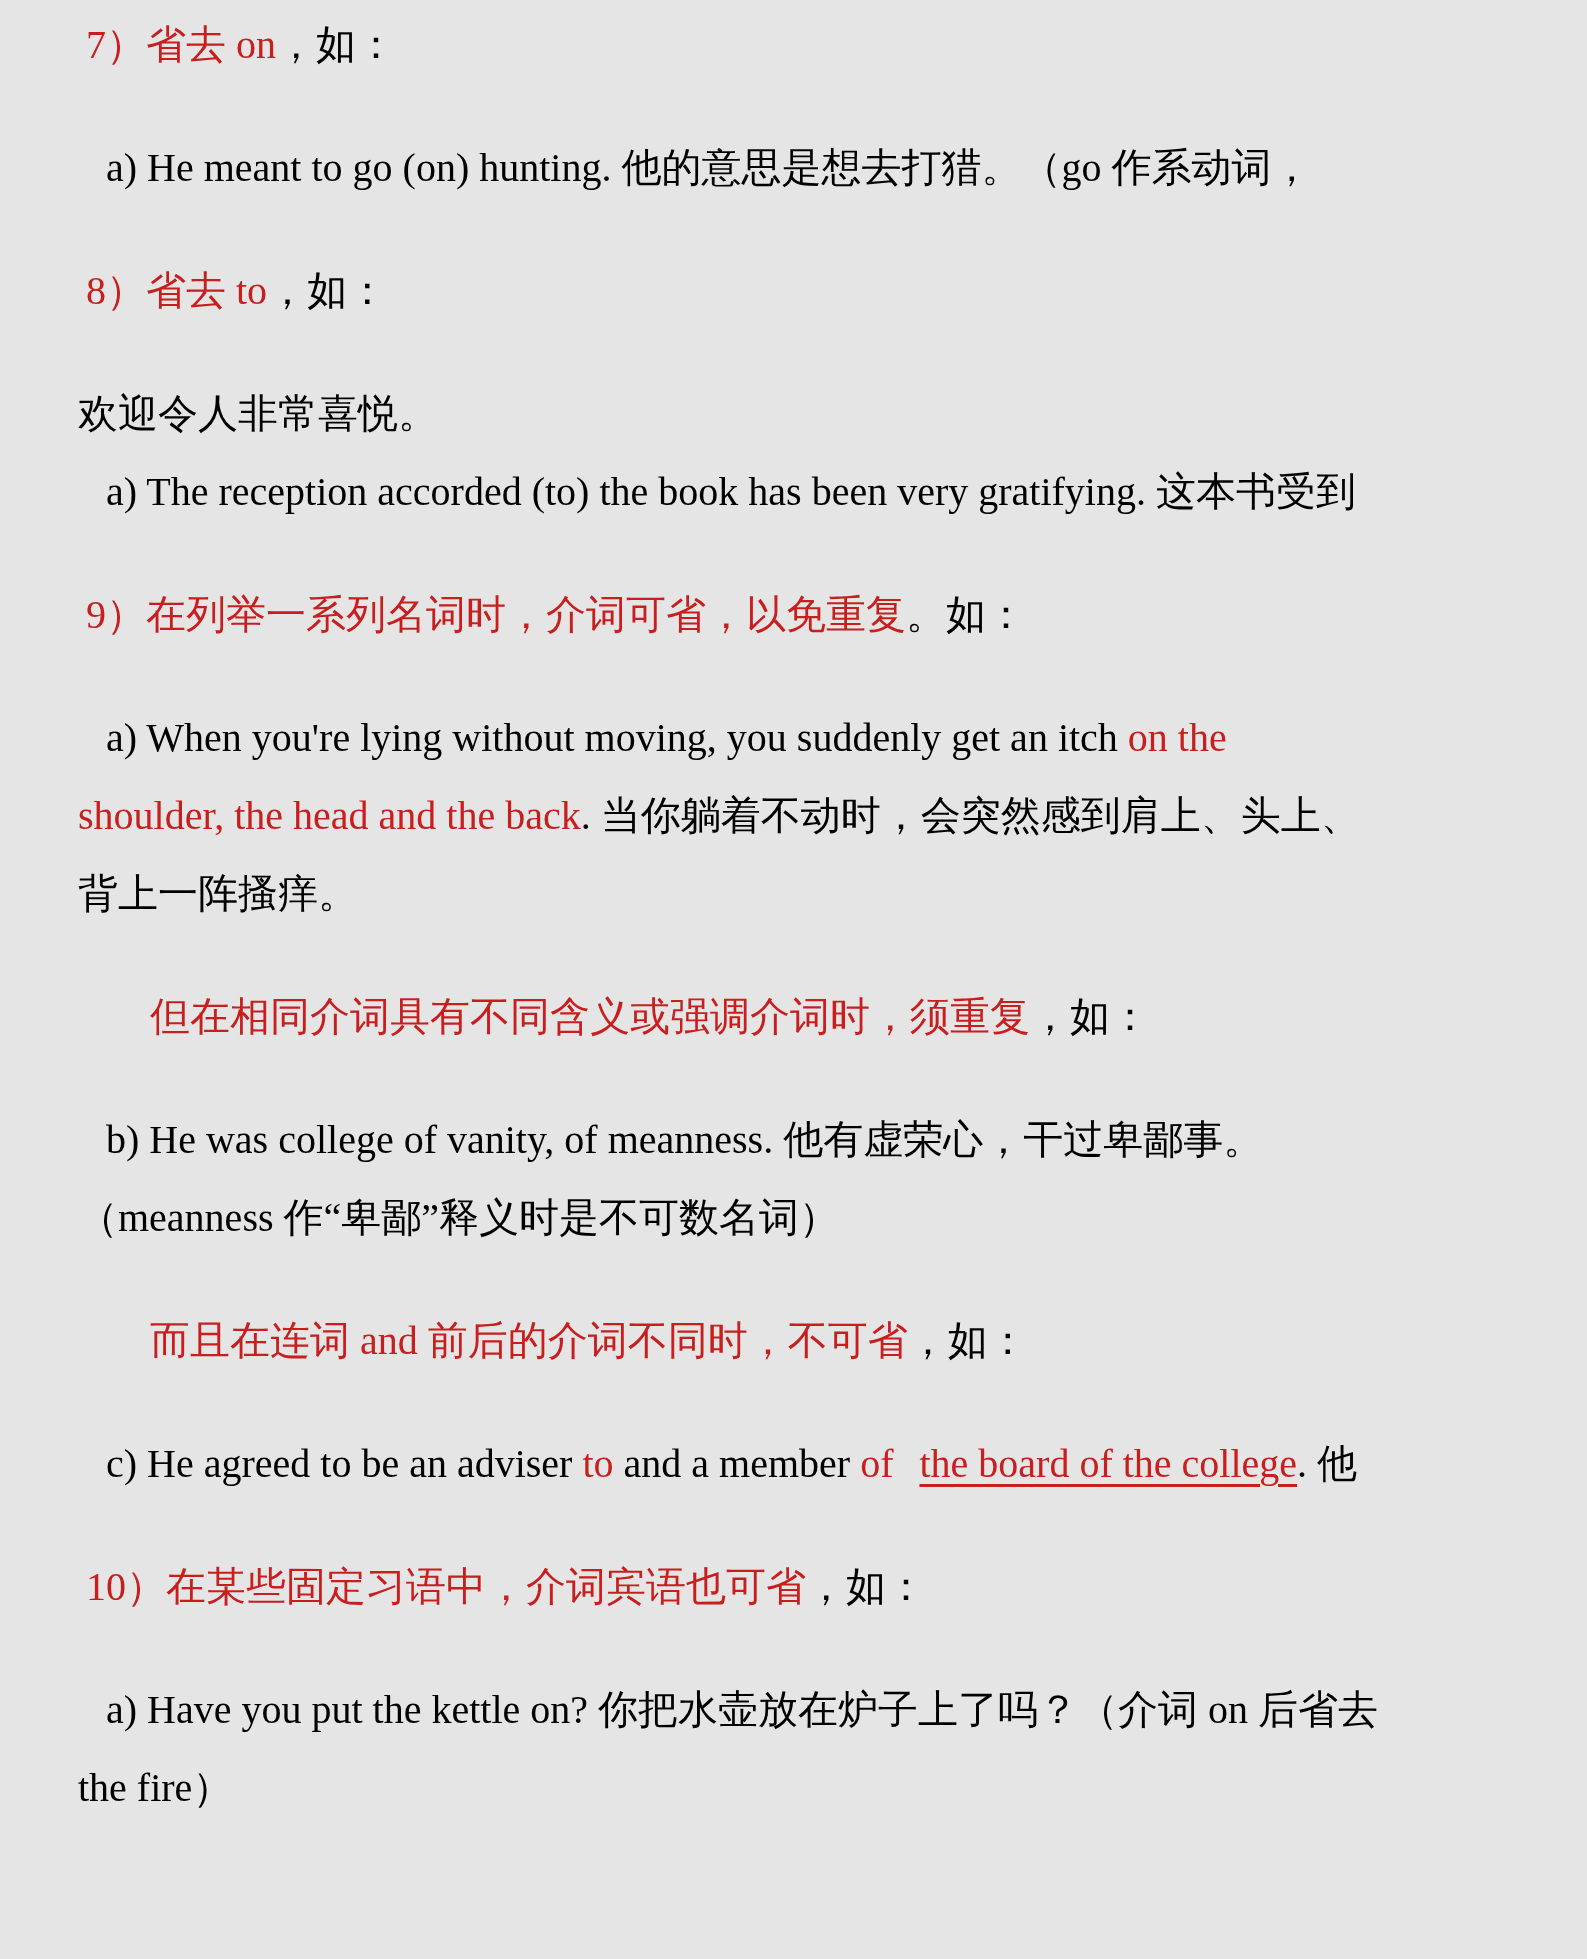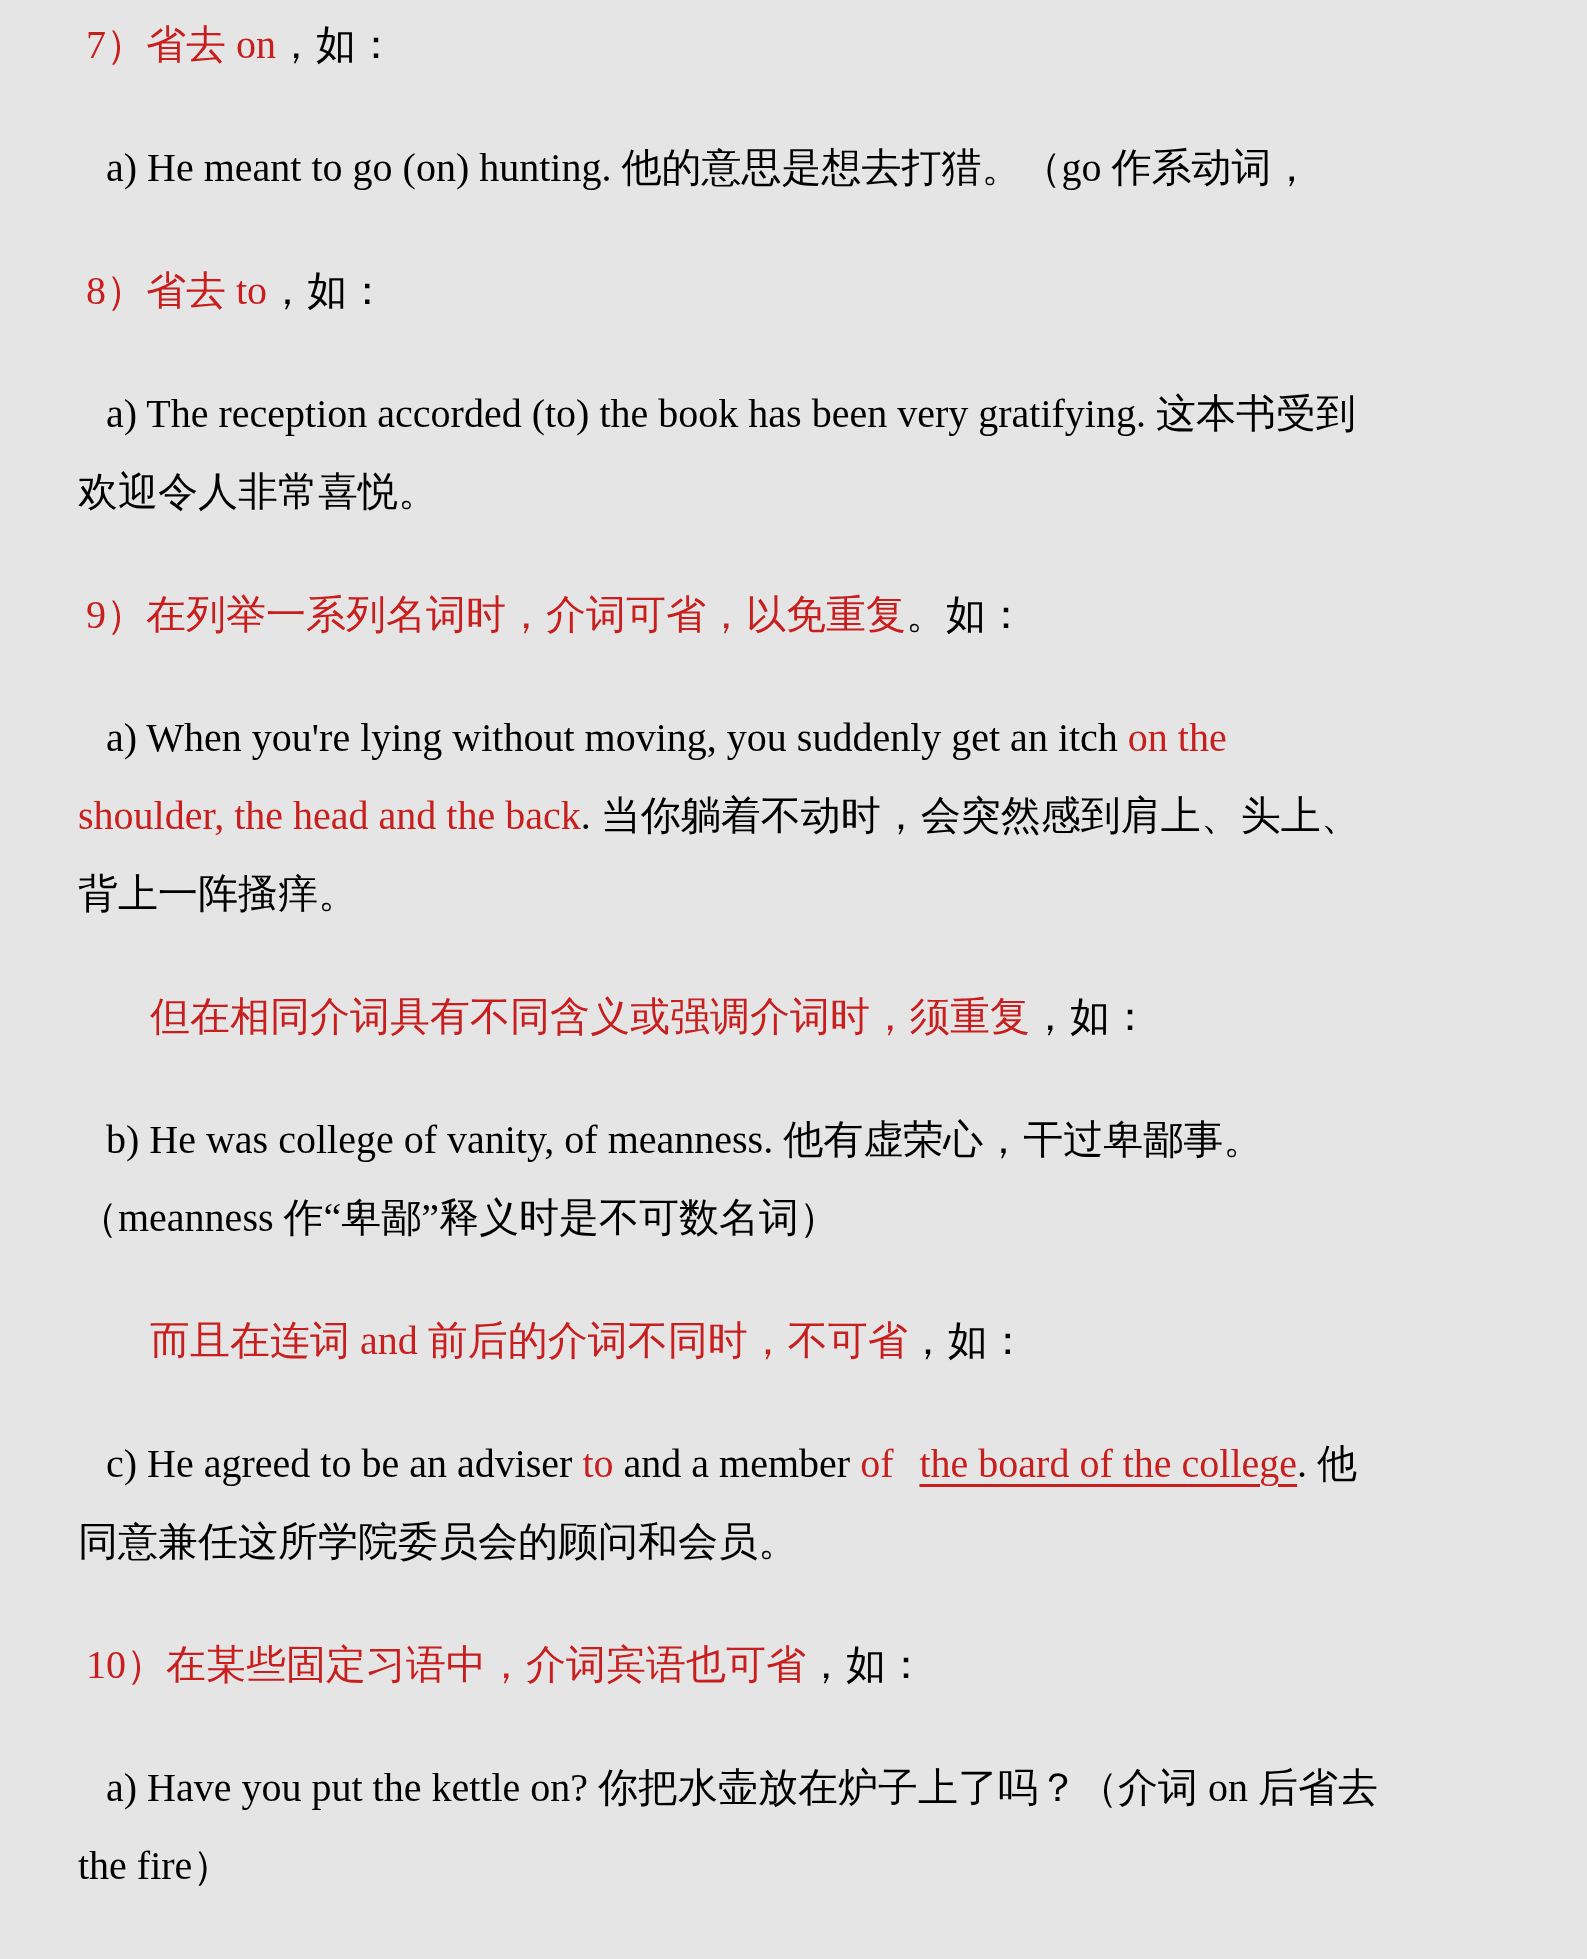--- a/index.html
+++ b/index.html
@@ -54,25 +54,25 @@
     </div>
   </div>
 
   <div class="block">
     <div class="line heading">
       <span class="red">8）省去 to</span><span>，如：</span>
     </div>
   </div>
 
   <div class="block">
+    <div class="line cont">
+      <span>欢迎令人非常喜悦。</span>
+    </div>
     <div class="line para-first">
       <span>a) The reception accorded (to) the book has been very gratifying. 这本书受到</span>
-    </div>
-    <div class="line cont">
-      <span>欢迎令人非常喜悦。</span>
     </div>
   </div>
 
   <div class="block">
     <div class="line heading">
       <span class="red">9）在列举一系列名词时，介词可省，以免重复</span><span>。如：</span>
     </div>
   </div>
 
   <div class="block">
@@ -105,23 +105,20 @@
   <div class="block">
     <div class="line note">
       <span class="red">而且在连词 and 前后的介词不同时，不可省</span><span>，如：</span>
     </div>
   </div>
 
   <div class="block">
     <div class="line para-first">
       <span>c) He agreed to be an adviser </span><span class="red">to</span><span> and a member </span><span class="red">of </span><span class="red u">the board of the college</span><span>. 他</span>
     </div>
-    <div class="line cont">
-      <span>同意兼任这所学院委员会的顾问和会员。</span>
-    </div>
   </div>
 
   <div class="block">
     <div class="line heading">
       <span class="red">10）在某些固定习语中，介词宾语也可省</span><span>，如：</span>
     </div>
   </div>
 
   <div class="block">
     <div class="line para-first">

